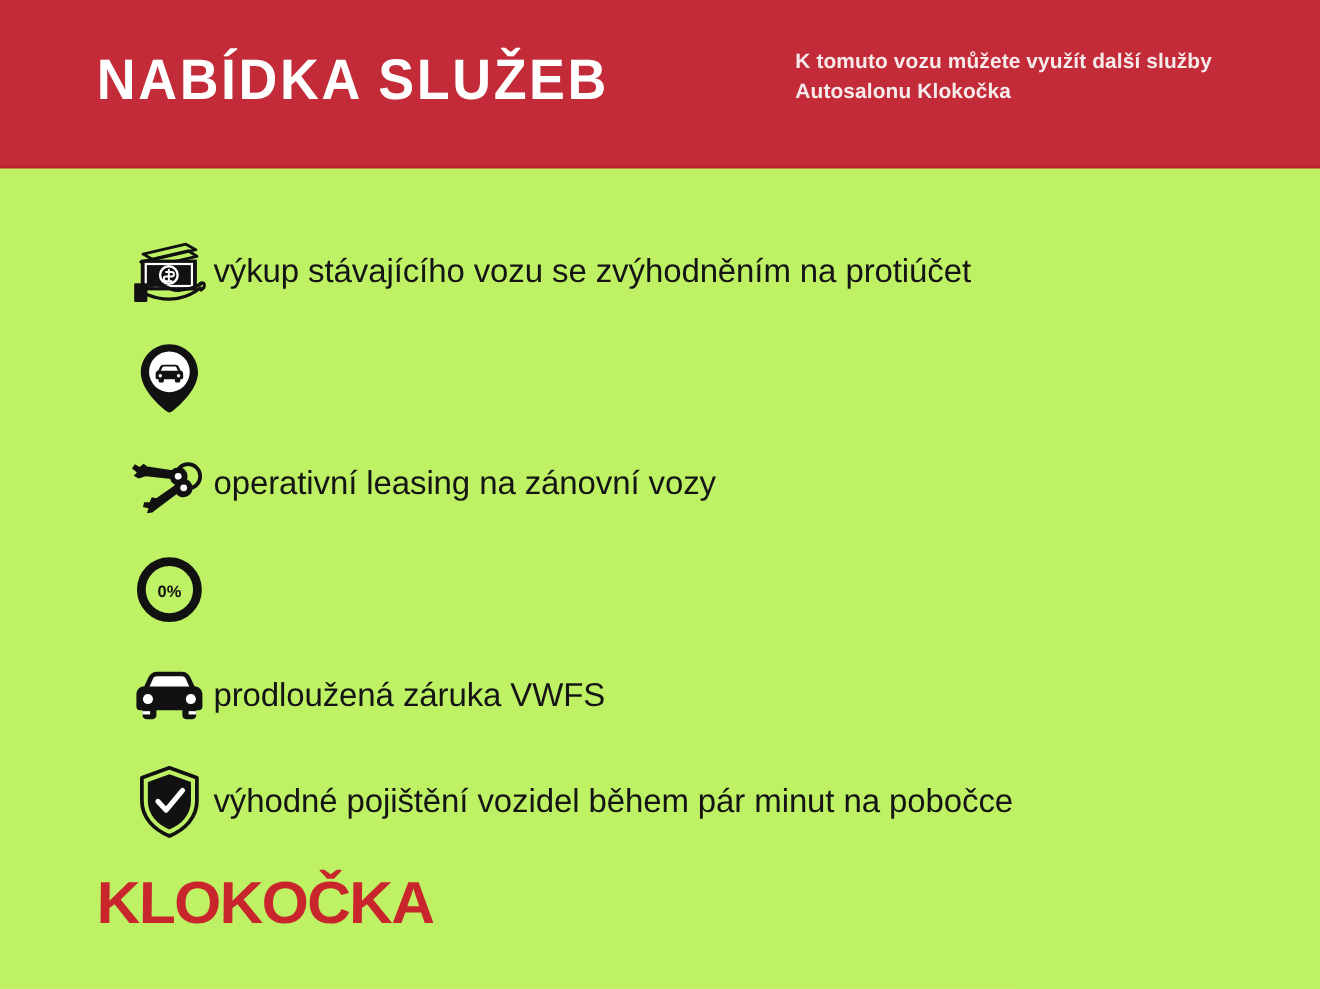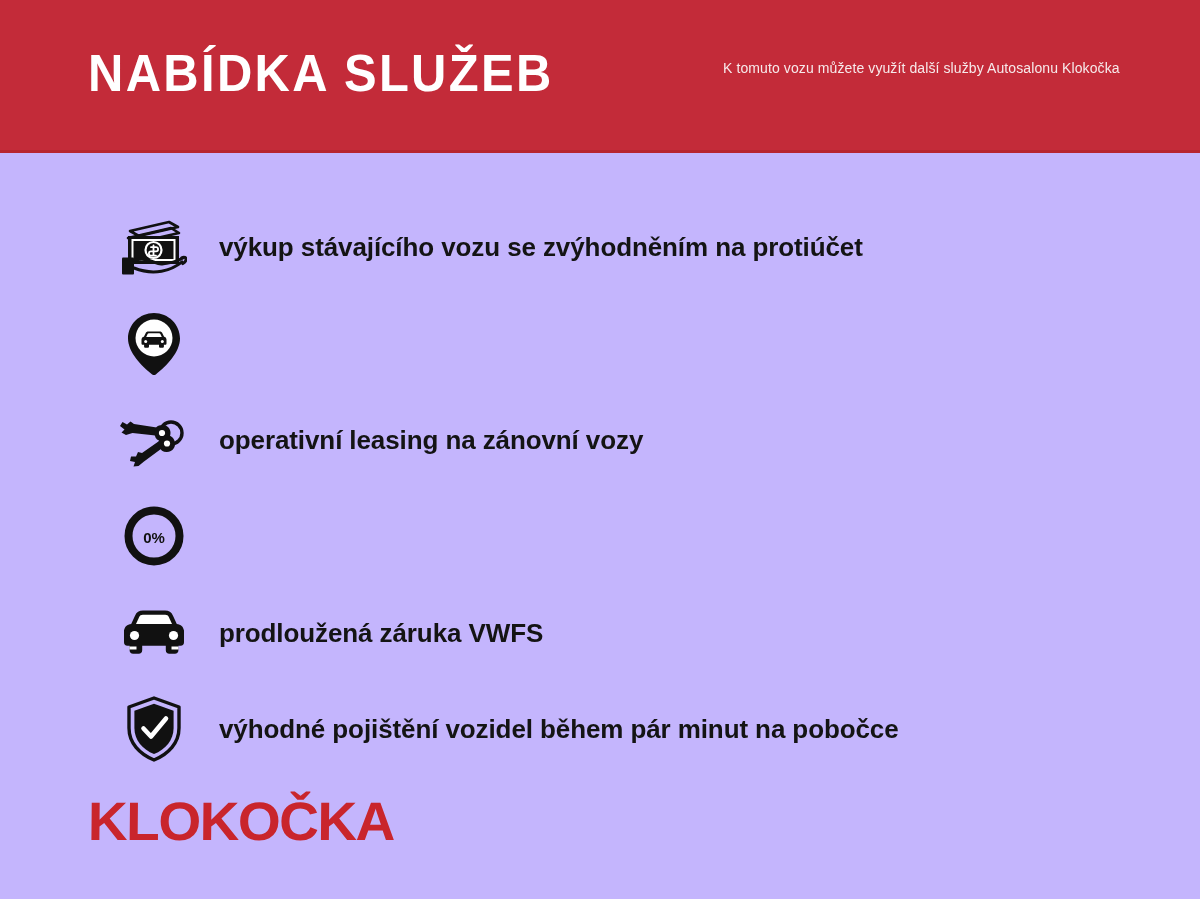--- a/index.html
+++ b/index.html
@@ -14,21 +14,21 @@
   body {
     background: #ffffff;
     font-family: "Liberation Sans", "DejaVu Sans", sans-serif;
     -webkit-font-smoothing: antialiased;
   }
 
   .page {
     position: relative;
     width: 1200px;
     height: 899px;
-    background: #c4b5fd;
+    background: #bef264;
   }
 
   
   .header {
     position: absolute;
     left: 0;
     top: 0;
     width: 1200px;
     height: 153px;
     background: #C32B39;
@@ -45,25 +45,25 @@
     color: #FFFFFF;
     letter-spacing: 2.5px;
     white-space: nowrap;
     transform: scaleX(0.94);
     transform-origin: left center;
   }
 
   .header-subtitle {
     position: absolute;
     left: 723px;
-    top: 55px;
+    top: 43px;
     width: 420px;
-    font-size: 14px;
+    font-size: 19px;
     line-height: 27px;
-    font-weight: 400;
+    font-weight: 700;
     color: #F7EAEB;
     letter-spacing: 0.1px;
   }
 
   
   .services {
     position: absolute;
     left: 0;
     top: 153px;
     width: 1200px;
@@ -90,24 +90,24 @@
     height: 72px;
     display: flex;
     align-items: center;
     justify-content: center;
     color: #111111;
   }
 
   .service-icon svg { display: block; }
 
   .service-label {
-    margin-left: 29px;
-    font-size: 26px;
+    margin-left: 4px;
+    font-size: 30px;
     line-height: 30px;
-    font-weight: 700;
+    font-weight: 400;
     color: #141414;
     letter-spacing: -0.1px;
     white-space: nowrap;
   }
 
   
   .brand-logo {
     position: absolute;
     left: 88px;
     top: 793px;

